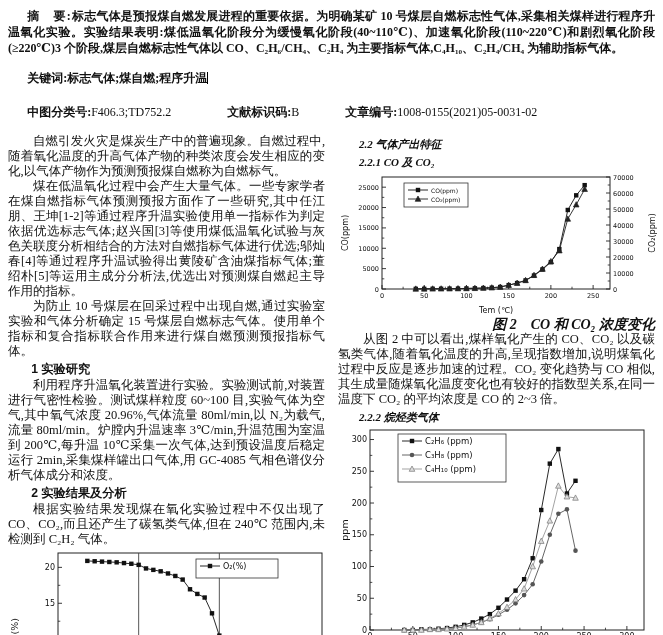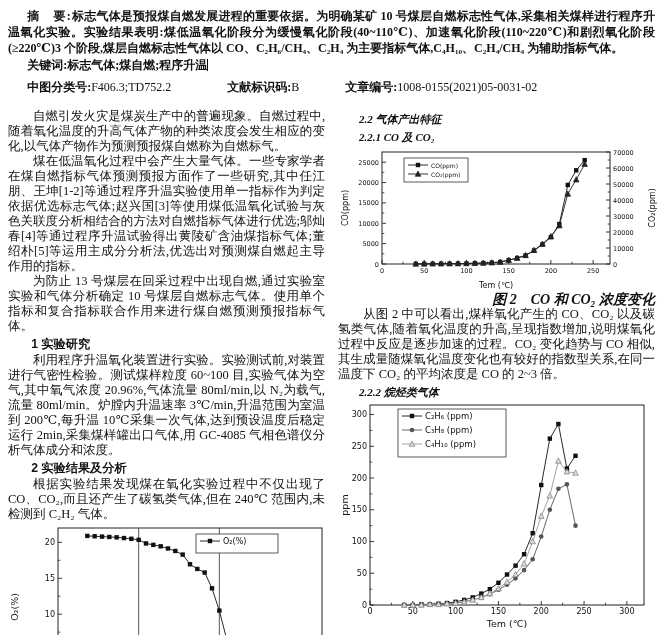--- a/index.html
+++ b/index.html
@@ -6,24 +6,24 @@
   html,body { background:#e8e8e8; }
   .page {
     position:relative; width:663px; height:635px; overflow:hidden;
     background:#ffffff; color:#111;
     font-family:"Liberation Serif","DejaVu Serif",serif;
     padding:8px 8px 16px 8px;
   }
   
   .abstract { font-size:12px; line-height:16px; text-align:justify; text-indent:1.6em; font-weight:600; }
   .abstract .lbl { font-weight:700; letter-spacing:1px; }
-  .kwline { font-size:12px; line-height:16px; text-indent:1.6em; font-weight:600; margin-top:1px; }
+  .kwline { font-size:12px; line-height:16px; text-indent:1.6em; font-weight:600; margin-top:14px; }
   .kwline .lbl { font-weight:700; }
   .cursor { display:inline-block; width:1px; height:12px; background:#000; vertical-align:-2px; }
-  .clcline { font-size:12px; line-height:16px; margin-top:6px; padding-left:1.6em; display:flex; }
+  .clcline { font-size:12px; line-height:16px; margin-top:18px; padding-left:1.6em; display:flex; }
   .clcline .lbl { font-weight:700; }
   .clcline .pair2 { margin-left:56px; }
   .clcline .pair3 { margin-left:46px; }
   .hr-gap { height:14px; }
   
   .columns { display:flex; gap:13px; }
   .col { width:317px; }
   .col p { font-size:12.5px; line-height:15px; text-align:justify; text-indent:2em; }
   .h-num { font-family:"Liberation Sans","DejaVu Sans",sans-serif; font-weight:700; font-size:12.2px; line-height:16px; padding-left:1.9em; margin:2px 0 1px 0; }
   .h-kai { font-style:italic; font-weight:700; font-size:11px; line-height:16px; padding-left:1.9em; margin:2px 0 1px 0; }
@@ -47,21 +47,21 @@
     <span class="pair3"><span class="lbl">文章编号:</span><span>1008-0155(2021)05-0031-02</span></span>
   </div>
 
   <div class="hr-gap"></div>
 
   <div class="columns">
 
     <div class="col">
       <p>自燃引发火灾是煤炭生产中的普遍现象。自燃过程中,随着氧化温度的升高气体产物的种类浓度会发生相应的变化,以气体产物作为预测预报煤自燃称为自燃标气。</p>
       <p>煤在低温氧化过程中会产生大量气体。一些专家学者在煤自燃指标气体预测预报方面作了一些研究,其中任江朋、王坤[1-2]等通过程序升温实验使用单一指标作为判定依据优选标志气体;赵兴国[3]等使用煤低温氧化试验与灰色关联度分析相结合的方法对自燃指标气体进行优选;邬灿春[4]等通过程序升温试验得出黄陵矿含油煤指标气体;董绍朴[5]等运用主成分分析法,优选出对预测煤自燃起主导作用的指标。</p>
-      <p>为防止 13 号煤层在回采过程中出现自燃,通过实验室实验和气体分析确定 10 号煤层自燃标志气体。使用单个指标和复合指标联合作用来进行煤自燃预测预报指标气体。</p>
+      <p>为防止 10 号煤层在回采过程中出现自燃,通过实验室实验和气体分析确定 15 号煤层自燃标志气体。使用单个指标和复合指标联合作用来进行煤自燃预测预报指标气体。</p>
       <div class="h-num">1 实验研究</div>
       <p>利用程序升温氧化装置进行实验。实验测试前,对装置进行气密性检验。测试煤样粒度 60~100 目,实验气体为空气,其中氧气浓度 20.96%,气体流量 80ml/min,以 N₂为载气,流量 80ml/min。炉膛内升温速率 3℃/min,升温范围为室温到 200℃,每升温 10℃采集一次气体,达到预设温度后稳定运行 2min,采集煤样罐出口气体,用 GC-4085 气相色谱仪分析气体成分和浓度。</p>
       <div class="h-num">2 实验结果及分析</div>
       <p>根据实验结果发现煤在氧化实验过程中不仅出现了 CO、CO₂,而且还产生了碳氢类气体,但在 240℃ 范围内,未检测到 C₂H₂ 气体。</p>
       <div class="fig">
           <svg width="318" height="190" viewBox="0 0 318 190">
             <rect x="50" y="6" width="264" height="158" fill="none" stroke="#222" stroke-width="1"></rect>
             <line x1="50" y1="164" x2="50" y2="160" stroke="#222" stroke-width="0.9"></line>
             <text x="50" y="173" text-anchor="middle" font-size="8">0</text>
             <line x1="86.66666666666667" y1="164" x2="86.66666666666667" y2="161.7" stroke="#222" stroke-width="0.8"></line>

